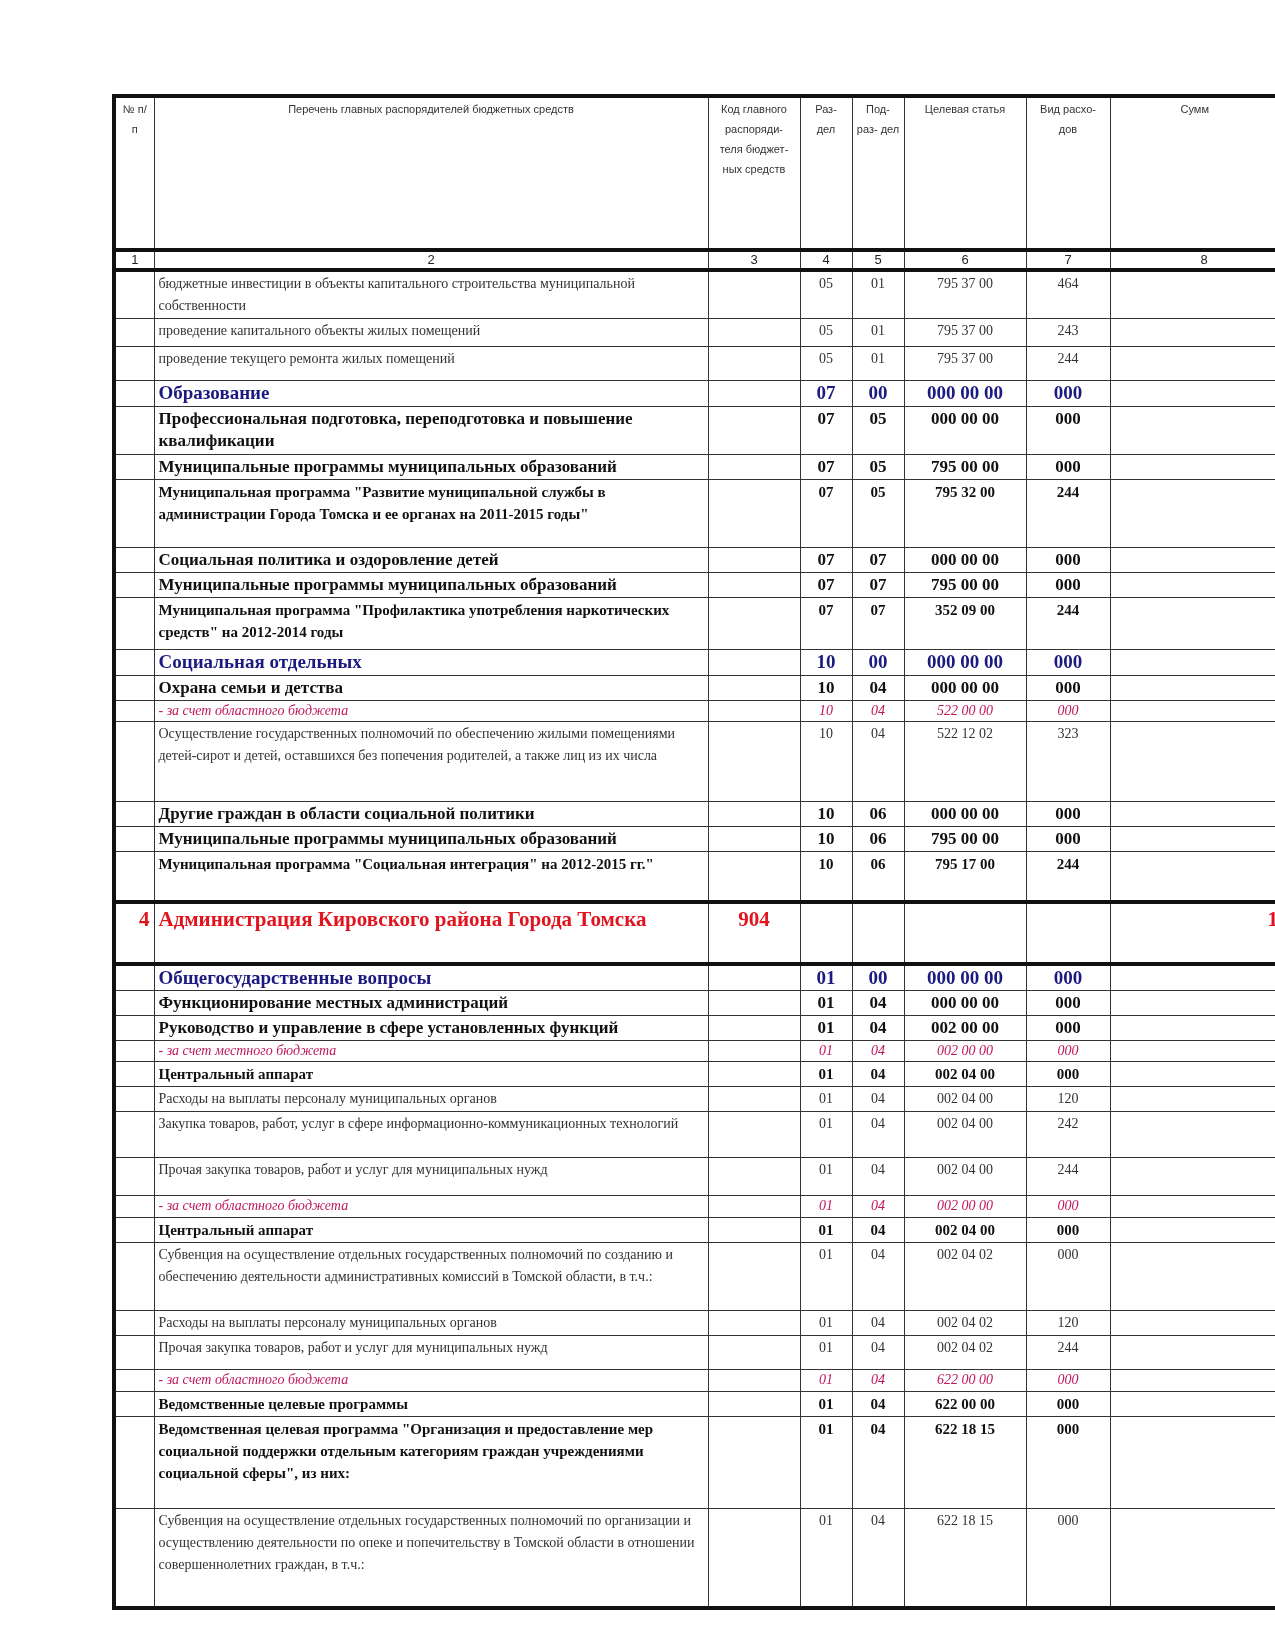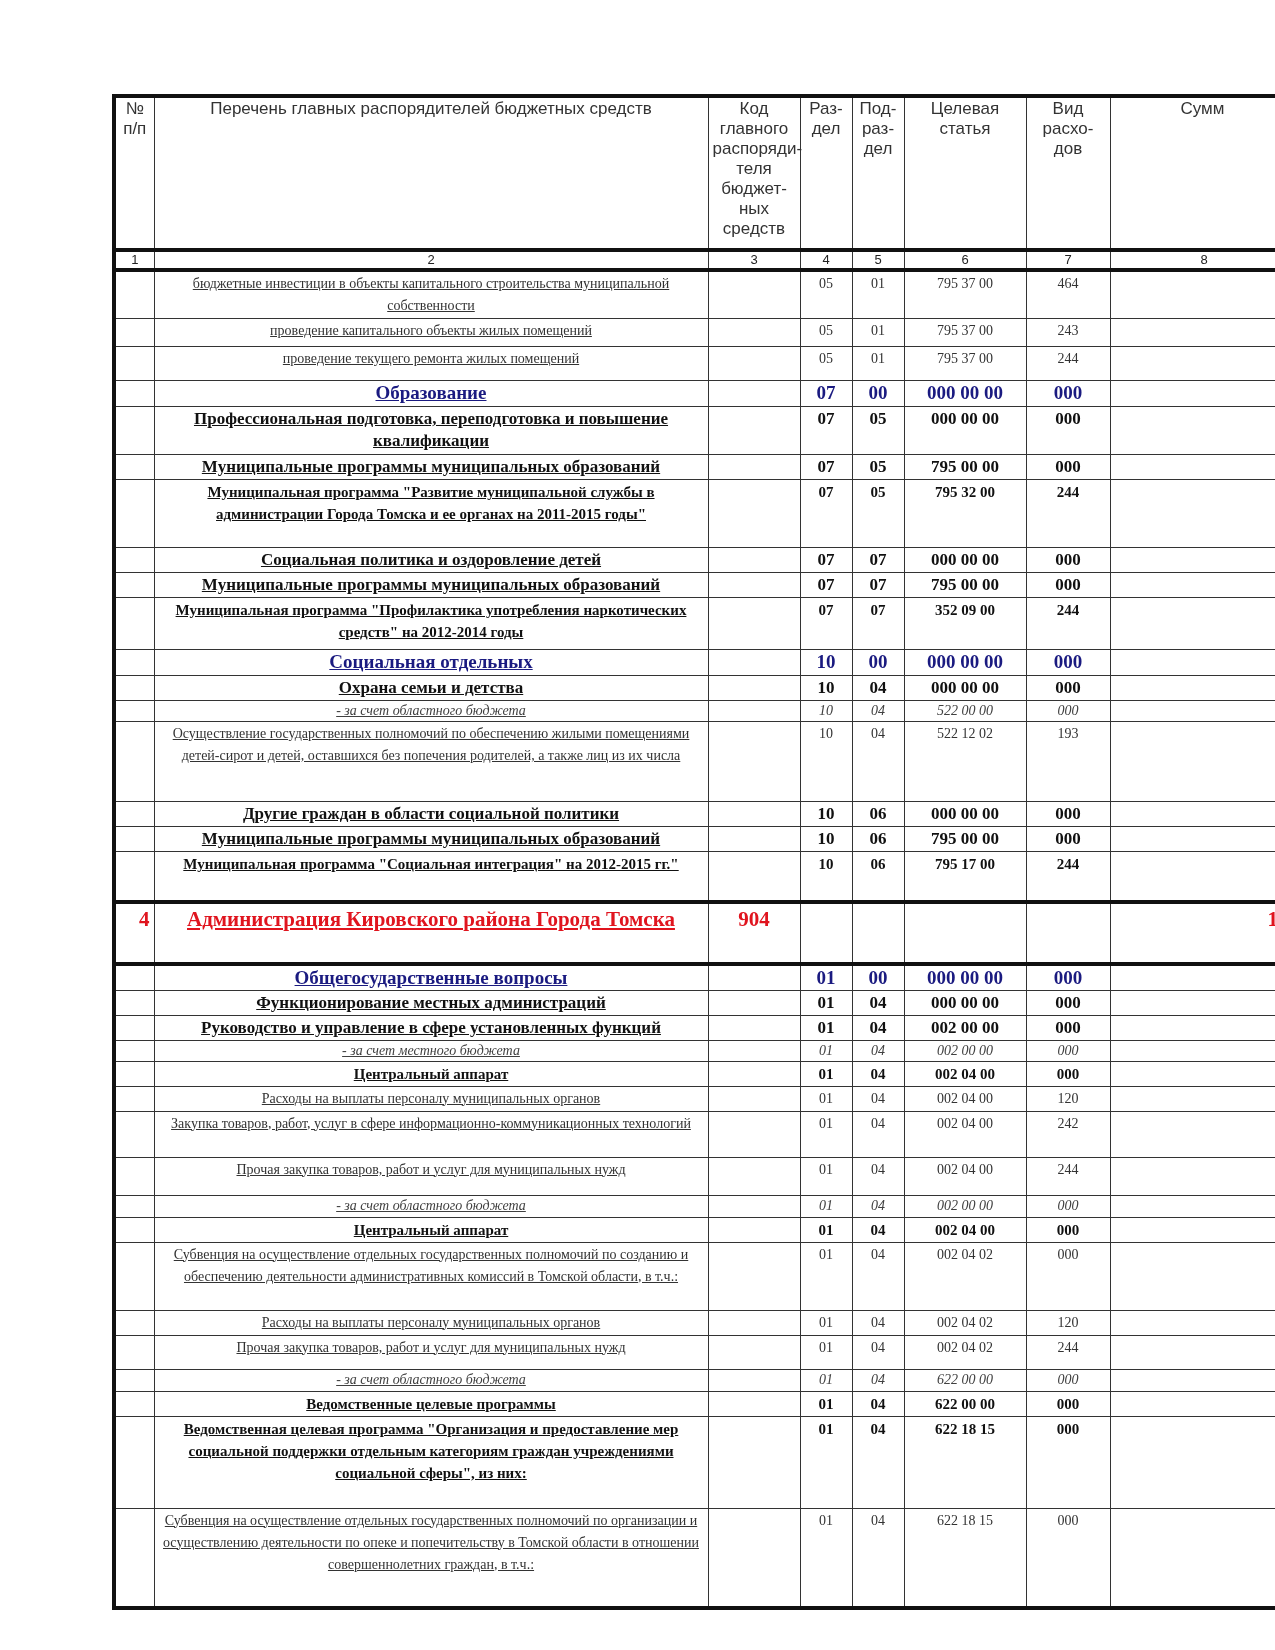--- a/index.html
+++ b/index.html
@@ -4,31 +4,31 @@
 <style>
   html, body { margin:0; padding:0; background:#ffffff; }
   body { width:1275px; height:1650px; position:relative; overflow:hidden; }
   .tbl-wrap { position:absolute; left:112px; top:94px; width:1170px; }
   table { border-collapse:collapse; table-layout:fixed; width:1170px; }
   col.c1 { width:40px; } col.c2 { width:554px; } col.c3 { width:92px; }
   col.c4 { width:52px; } col.c5 { width:52px; } col.c6 { width:122px; }
   col.c7 { width:84px; } col.c8 { width:174px; }
   td, th { border:1.5px solid #333; padding:1px 4px; vertical-align:top;
            font-family:"Liberation Serif", serif; font-size:14px; color:#222; line-height:22px; }
-  th { font-family:"Liberation Sans", sans-serif; font-weight:normal; font-size:17px; line-height:20px;
+  th { font-family:"Liberation Sans", sans-serif; font-weight:normal; font-size:11px; line-height:20px;
        text-align:center; height:148px; color:#333; border-bottom:4px solid #111; }
   tr.colnums td { font-family:"Liberation Sans", sans-serif; font-size:13px; text-align:center;
                   line-height:16px; padding:0 4px; border-bottom:4px solid #111; }
   table { border:4px solid #111; }
   td.num { text-align:center; }
-  td.name { text-align:center;text-decoration:underline; }
+  td.name { text-align:left; }
   .lvl-section td { color:#1a1a80; font-weight:bold; font-size:19px; }
   .lvl-bold td { font-weight:bold; font-size:17px; color:#111; }
   .lvl-bold-sm td { font-weight:bold; font-size:15px; color:#111; }
-  .lvl-italic td { font-style:italic; font-size:14px; color:#404040; line-height:18px; }
+  .lvl-italic td { font-style:italic; font-size:14px; color:#be185d; line-height:18px; }
   .lvl-plain td { font-size:14px; color:#333; }
   .lvl-org td { color:#e0141e; font-weight:bold; font-size:21px; line-height:29px; }
   .lvl-org td.idx { text-align:right; }
   .lvl-org { border-top:4px solid #111; border-bottom:4px solid #111; }
   .lvl-org td { border-top:4px solid #111; border-bottom:4px solid #111; }
   td.idx { text-align:center; }
 </style>
 </head>
 <body>
 
@@ -197,21 +197,21 @@
           <td class="num">000</td>
           <td class="num"></td>
         </tr>
         <tr class="lvl-plain" style="height: 80px;">
           <td class="idx"></td>
           <td class="name">Осуществление государственных полномочий по обеспечению жилыми помещениями детей-сирот и детей, оставшихся без попечения родителей, а также лиц из их числа</td>
           <td class="num"></td>
           <td class="num">10</td>
           <td class="num">04</td>
           <td class="num">522 12 02</td>
-          <td class="num">193</td>
+          <td class="num">323</td>
           <td class="num"></td>
         </tr>
         <tr class="lvl-bold" style="height: 24px;">
           <td class="idx"></td>
           <td class="name">Другие граждан в области социальной политики</td>
           <td class="num"></td>
           <td class="num">10</td>
           <td class="num">06</td>
           <td class="num">000 00 00</td>
           <td class="num">000</td>

